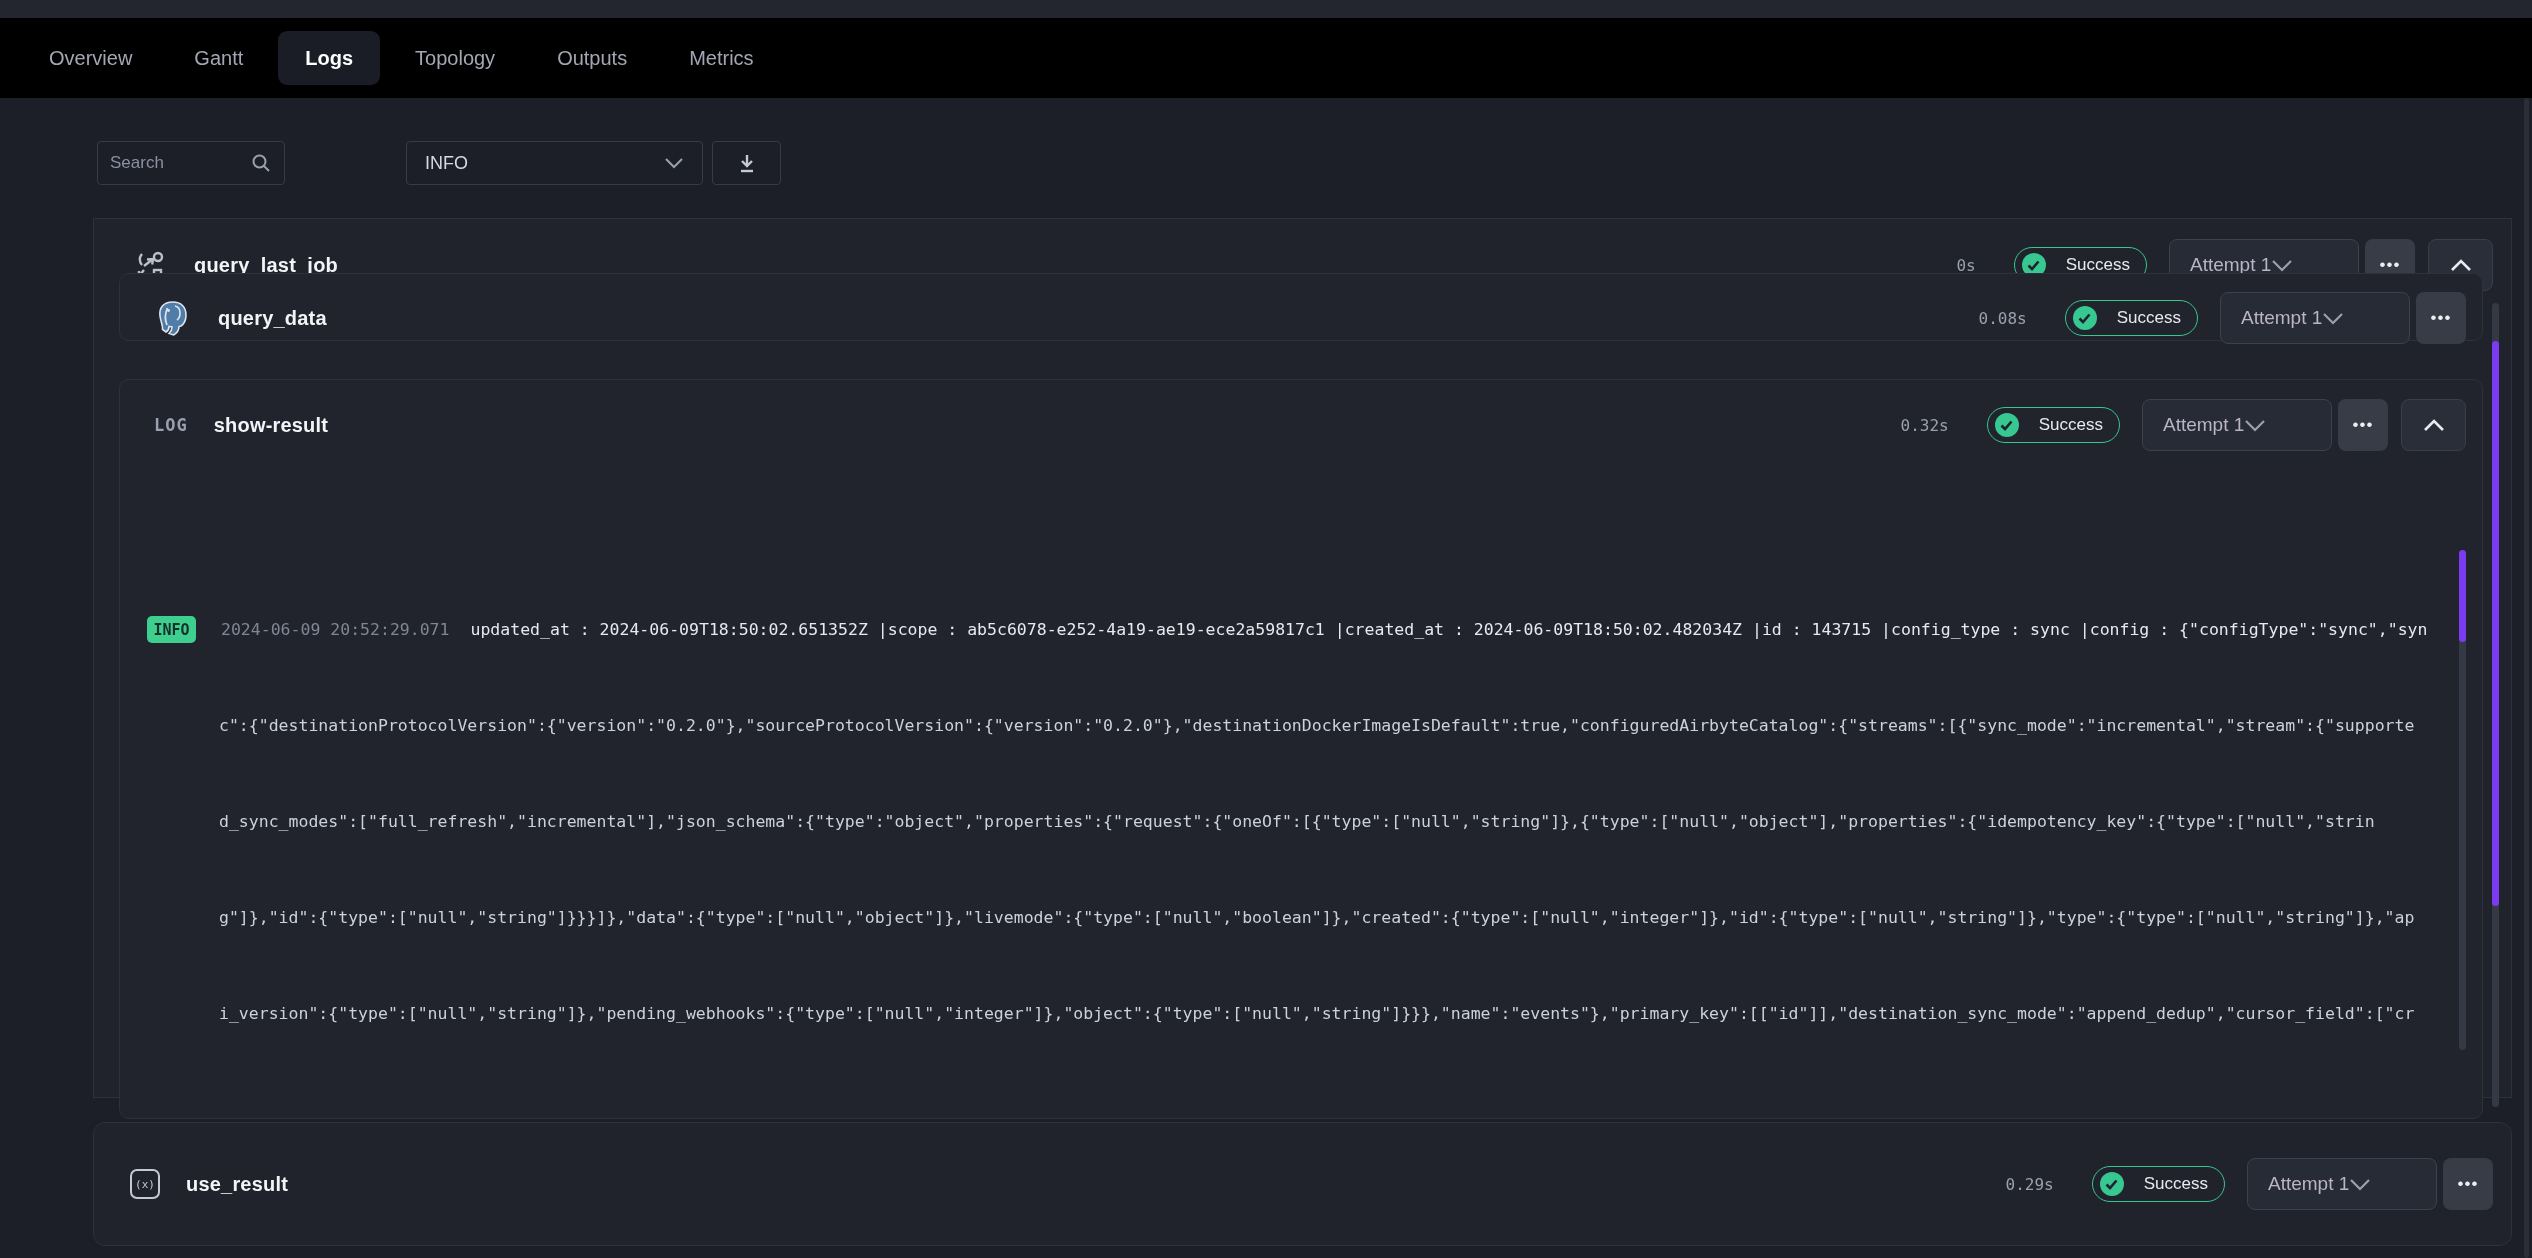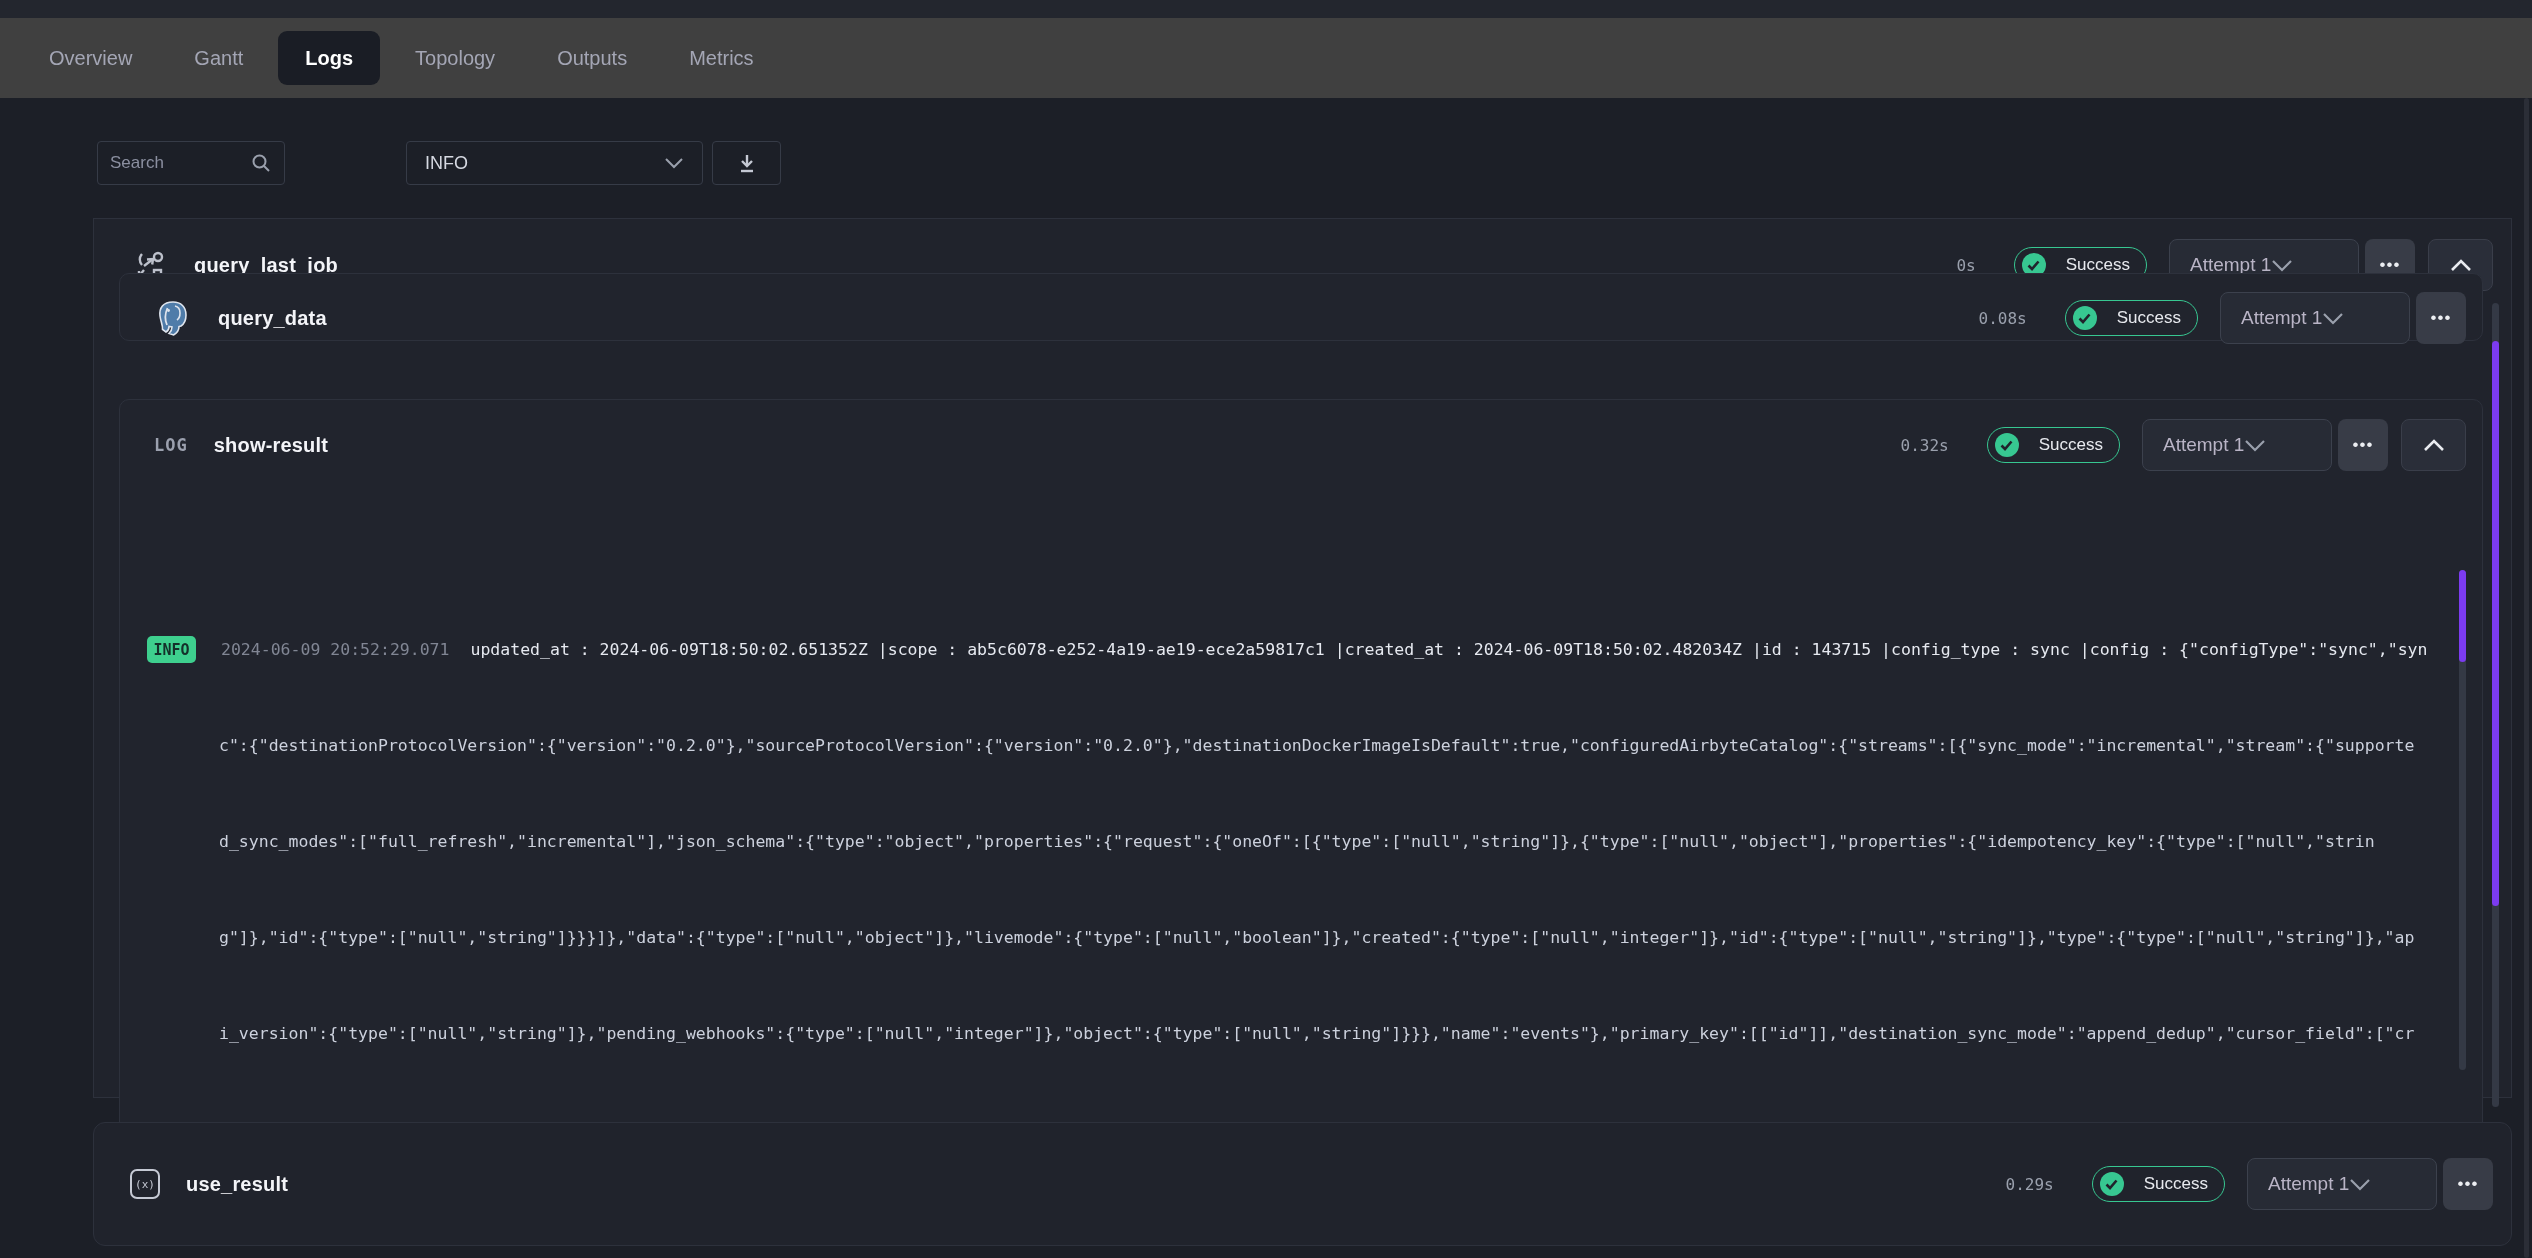--- a/index.html
+++ b/index.html
@@ -1,36 +1,36 @@
 <!DOCTYPE html>
 <html><head>
 <meta charset="utf-8">
 <style>
   *{margin:0;padding:0;box-sizing:border-box}
   html,body{width:2532px;height:1258px;overflow:hidden}
   body{background:#1c1f27;font-family:"Liberation Sans",sans-serif;position:relative}
 
   .topstrip{position:absolute;top:0;left:0;width:2532px;height:18px;background:#23262e}
-  .nav{position:absolute;top:18px;left:0;width:2532px;height:80px;background:#404040;display:flex;align-items:center;padding-left:22px;gap:8px}
+  .nav{position:absolute;top:18px;left:0;width:2532px;height:80px;background:#000000;display:flex;align-items:center;padding-left:22px;gap:8px}
   .tab{height:54px;display:flex;align-items:center;padding:0 27px;font-size:20px;color:#a4a6b5;border-radius:9px;cursor:default}
   .tab.active{background:#1a1d25;color:#ffffff;font-weight:700}
 
   .toolbar{position:absolute;top:141px;left:97px;height:44px;display:flex;align-items:center}
   .tb-box{height:44px;border:1px solid #363b47;border-radius:4px;display:flex;align-items:center;background:transparent}
   .search{width:188px;padding:0 12px;margin-right:121px}
   .search input{flex:1;min-width:0;background:transparent;border:none;outline:none;color:#cfd3dd;font-size:17px;font-family:"Liberation Sans",sans-serif}
   .search input::placeholder{color:#8b8fa0}
   .level-select{width:297px;padding:0 18px;margin-right:9px;justify-content:space-between;color:#d6d9e2;font-size:18px}
   .collapse-btn{width:300px;justify-content:center;color:#cdd0da;font-size:18px;margin-right:9px}
   .dl-btn{width:69px;justify-content:center}
 
   .outer-card{position:absolute;left:93px;top:218px;width:2419px;height:880px;background:#20232c;border:1px solid #2d313c;border-radius:0}
   .inner-card{position:absolute;left:25px;width:2364px;background:#21242d;border:1px solid #2d313c;border-radius:10px}
   .card-qd{top:54px;height:68px}
-  .card-sr{top:180px;height:740px;overflow:hidden}
+  .card-sr{top:160px;height:740px;overflow:hidden}
   .use-card{position:absolute;left:93px;top:1122px;width:2419px;height:124px;background:#20232c;border:1px solid #2d313c;border-radius:12px}
 
   .hdr{display:flex;align-items:center;padding:0 18px 0 36px;height:92px}
   .hdr-inner{display:flex;align-items:center;padding:0 16px 0 34px;height:90px}
   .use-card .hdr{height:122px}
   .hicon{margin-right:26px;display:flex;align-items:center;justify-content:center}
   .title{font-size:20px;font-weight:700;color:#f3f4f8;letter-spacing:.2px}
   .log-glyph{font-family:"DejaVu Sans Mono",monospace;font-size:17px;font-weight:700;color:#9ba0ae;letter-spacing:1px}
 
   .ctrls{margin-left:auto;display:flex;align-items:center}

